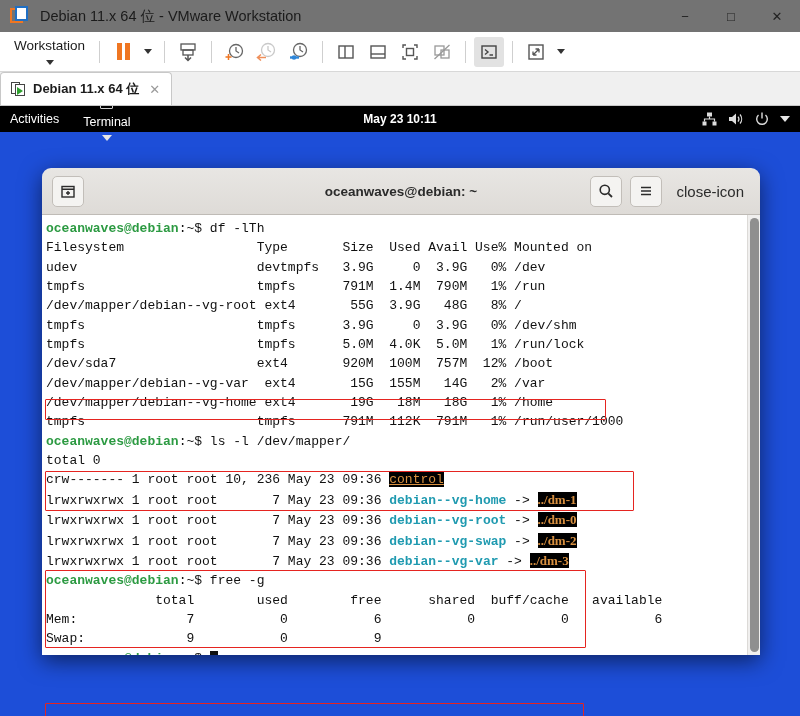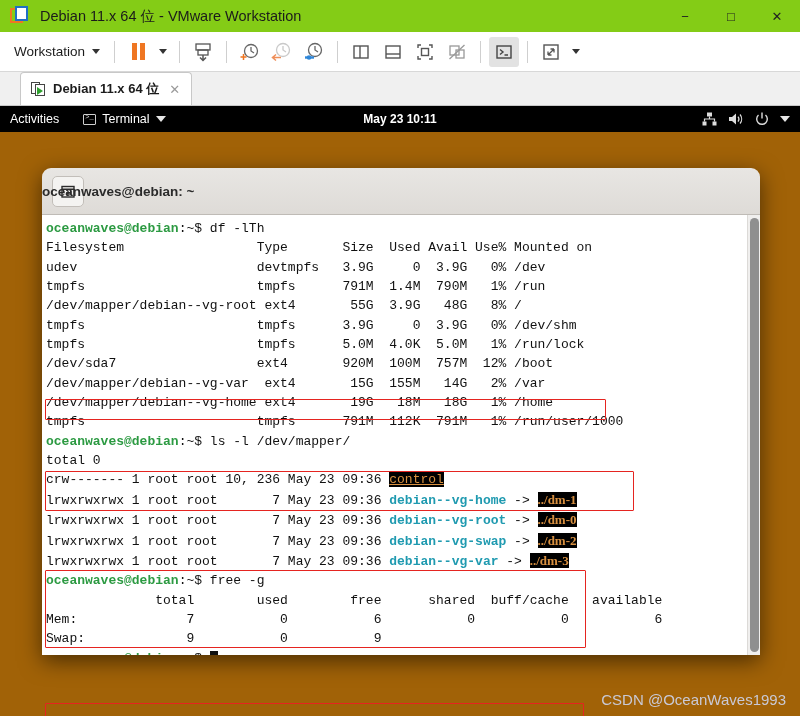--- a/index.html
+++ b/index.html
@@ -6,21 +6,21 @@
   html, body {
     width: 800px; height: 716px;
     font-family: "Liberation Sans", sans-serif;
     overflow: hidden;
     background: #ffffff;
   }
 
   
   .vm-titlebar {
     height: 32px;
-    background: #84cc16;
+    background: #737373;
     display: flex;
     align-items: center;
     position: relative;
   }
   .vm-logo {
     width: 20px; height: 20px;
     margin-left: 10px; margin-right: 10px;
     position: relative;
     flex: none;
   }
@@ -54,21 +54,21 @@
     background: #ffffff;
     border-bottom: 1px solid #d8d8d8;
     display: flex;
     align-items: center;
     padding: 0 6px;
     gap: 2px;
   }
   .ws-menu {
     font-size: 13.5px; color: #1b1b1b;
     padding: 4px 6px 4px 8px;
-    display: flex; align-items: center; gap: 7px;
+    display: flex; align-items: center; gap: 7px; flex-direction: column;
   }
   .caret {
     width: 0; height: 0;
     border-left: 4.5px solid transparent;
     border-right: 4.5px solid transparent;
     border-top: 5px solid #333;
   }
   .tb-sep {
     width: 1px; height: 22px;
     background: #cfcfcf;
@@ -88,21 +88,21 @@
     display: block; width: 5px; height: 17px; background: #ef7622;
   }
 
   
   .vm-tabstrip {
     height: 34px;
     background: #f0f0f0;
     border-bottom: 1px solid #c8c8c8;
     display: flex;
     align-items: flex-end;
-    padding-left: 20px;
+    padding-left: 0;
   }
   .vm-tab {
     height: 33px;
     background: #ffffff;
     border: 1px solid #c8c8c8;
     border-bottom: none;
     border-radius: 4px 4px 0 0;
     display: flex; align-items: center;
     padding: 0 8px 0 10px;
     gap: 7px;
@@ -127,36 +127,36 @@
     width: 0; height: 0;
     border-left: 6px solid #2ea02e;
     border-top: 4px solid transparent;
     border-bottom: 4px solid transparent;
   }
 
   
   .guest {
     width: 800px;
     height: 610px;
-    background: #a16207;
+    background: #1d4ed8;
     position: relative;
     overflow: hidden;
   }
   .gnome-bar {
     height: 26px;
     background: #000000;
     display: flex;
     align-items: center;
     color: #ffffff;
     font-size: 12.5px;
     position: relative;
     padding: 0 10px;
   }
   .gnome-left { display: flex; align-items: center; gap: 24px; }
-  .gnome-app { display: flex; align-items: center; gap: 6px; }
+  .gnome-app { display: flex; align-items: center; gap: 6px; flex-direction: column; }
   .term-mini {
     width: 13px; height: 11px;
     border: 1.2px solid #cfcfcf;
     border-radius: 1px;
     position: relative;
   }
   .term-mini::after {
     content: ">_";
     position: absolute; left: 1px; top: -2px;
     font-size: 7px; color: #cfcfcf;
@@ -199,20 +199,21 @@
   }
   .hbtn {
     width: 32px; height: 31px;
     background: #f4f3f1;
     border: 1px solid #c2beb9;
     border-radius: 5px;
     display: flex; align-items: center; justify-content: center;
   }
   .term-title {
     position: absolute; left: 0; right: 0;
+    text-align: center;
     font-size: 13.5px; font-weight: bold; color: #2b2b2b;
     pointer-events: none;
   }
   .head-right {
     position: absolute; right: 10px;
     display: flex; align-items: center; gap: 8px;
   }
   .hclose { font-size: 15px; color: #2b2b2b; padding: 0 6px; }
 
   .term-body {
@@ -428,31 +429,46 @@
   <div class="term-win">
     <div class="term-head">
       <div class="hbtn">
         <svg width="16" height="16" viewBox="0 0 16 16">
           <rect x="2" y="3.5" width="12" height="10.5" fill="none" stroke="#2b2b2b" stroke-width="1.4"></rect>
           <line x1="2" y1="6.2" x2="14" y2="6.2" stroke="#2b2b2b" stroke-width="1.4"></line>
           <path d="M8 8 L8 12 M6 10 L10 10" stroke="#2b2b2b" stroke-width="1.4"></path>
         </svg>
       </div>
       <div class="term-title">oceanwaves@debian: ~</div>
+      <div class="head-right">
+        <div class="hbtn">
+          <svg width="16" height="16" viewBox="0 0 16 16">
+            <circle cx="6.8" cy="6.8" r="4.6" fill="none" stroke="#2b2b2b" stroke-width="1.6"></circle>
+            <line x1="10.3" y1="10.3" x2="14" y2="14" stroke="#2b2b2b" stroke-width="1.8"></line>
+          </svg>
+        </div>
+        <div class="hbtn">
+          <svg width="16" height="16" viewBox="0 0 16 16">
+            <line x1="3" y1="4.5" x2="13" y2="4.5" stroke="#2b2b2b" stroke-width="1.7"></line>
+            <line x1="3" y1="8" x2="13" y2="8" stroke="#2b2b2b" stroke-width="1.7"></line>
+            <line x1="3" y1="11.5" x2="13" y2="11.5" stroke="#2b2b2b" stroke-width="1.7"></line>
+          </svg>
+        </div>
+        <div class="hclose">close-icon</div>
+      </div>
     </div>
 
     <div class="term-body">
       <div class="term-text" id="term-text"><div><span class="c-green">oceanwaves@debian</span>:~$ df -lTh</div><div>Filesystem                 Type       Size  Used Avail Use% Mounted on</div><div>udev                       devtmpfs   3.9G     0  3.9G   0% /dev</div><div>tmpfs                      tmpfs      791M  1.4M  790M   1% /run</div><div>/dev/mapper/debian--vg-root ext4       55G  3.9G   48G   8% /</div><div>tmpfs                      tmpfs      3.9G     0  3.9G   0% /dev/shm</div><div>tmpfs                      tmpfs      5.0M  4.0K  5.0M   1% /run/lock</div><div>/dev/sda7                  ext4       920M  100M  757M  12% /boot</div><div>/dev/mapper/debian--vg-var  ext4       15G  155M   14G   2% /var</div><div>/dev/mapper/debian--vg-home ext4       19G   18M   18G   1% /home</div><div>tmpfs                      tmpfs      791M  112K  791M   1% /run/user/1000</div><div><span class="c-green">oceanwaves@debian</span>:~$ ls -l /dev/mapper/</div><div>total 0</div><div>crw------- 1 root root 10, 236 May 23 09:36 <span class="c-ctrl">control</span></div><div>lrwxrwxrwx 1 root root       7 May 23 09:36 <span class="c-cyan">debian--vg-home</span> -&gt; <span class="c-orange-bg">../dm-1</span></div><div>lrwxrwxrwx 1 root root       7 May 23 09:36 <span class="c-cyan">debian--vg-root</span> -&gt; <span class="c-orange-bg">../dm-0</span></div><div>lrwxrwxrwx 1 root root       7 May 23 09:36 <span class="c-cyan">debian--vg-swap</span> -&gt; <span class="c-orange-bg">../dm-2</span></div><div>lrwxrwxrwx 1 root root       7 May 23 09:36 <span class="c-cyan">debian--vg-var</span> -&gt; <span class="c-orange-bg">../dm-3</span></div><div><span class="c-green">oceanwaves@debian</span>:~$ free -g</div><div>              total        used        free      shared  buff/cache   available</div><div>Mem:              7           0           6           0           0           6</div><div>Swap:             9           0           9</div><div><span class="c-green">oceanwaves@debian</span>:~$ <span class="cursor">&nbsp;</span></div></div>
       <div class="scrollbar">
         <div class="thumb"></div>
       </div>
     </div>
   </div>
 
   <div id="annot-layer">
       <div class="annot" style="left: 45px; top: 293px; width: 561px; height: 21px; border-color: rgb(229, 36, 32);"></div>
       <div class="annot" style="left: 45px; top: 365px; width: 589px; height: 40px; border-color: rgb(229, 36, 32);"></div>
       <div class="annot" style="left: 45px; top: 464px; width: 541px; height: 78px; border-color: rgb(229, 36, 32);"></div>
       <div class="annot" style="left: 45px; top: 597px; width: 539px; height: 21px; border-color: rgb(229, 36, 32);"></div>
     </div>
 
-  <div class="watermark">CSDN @OceanWaves1993</div>
 </div>
 
 </body></html>

